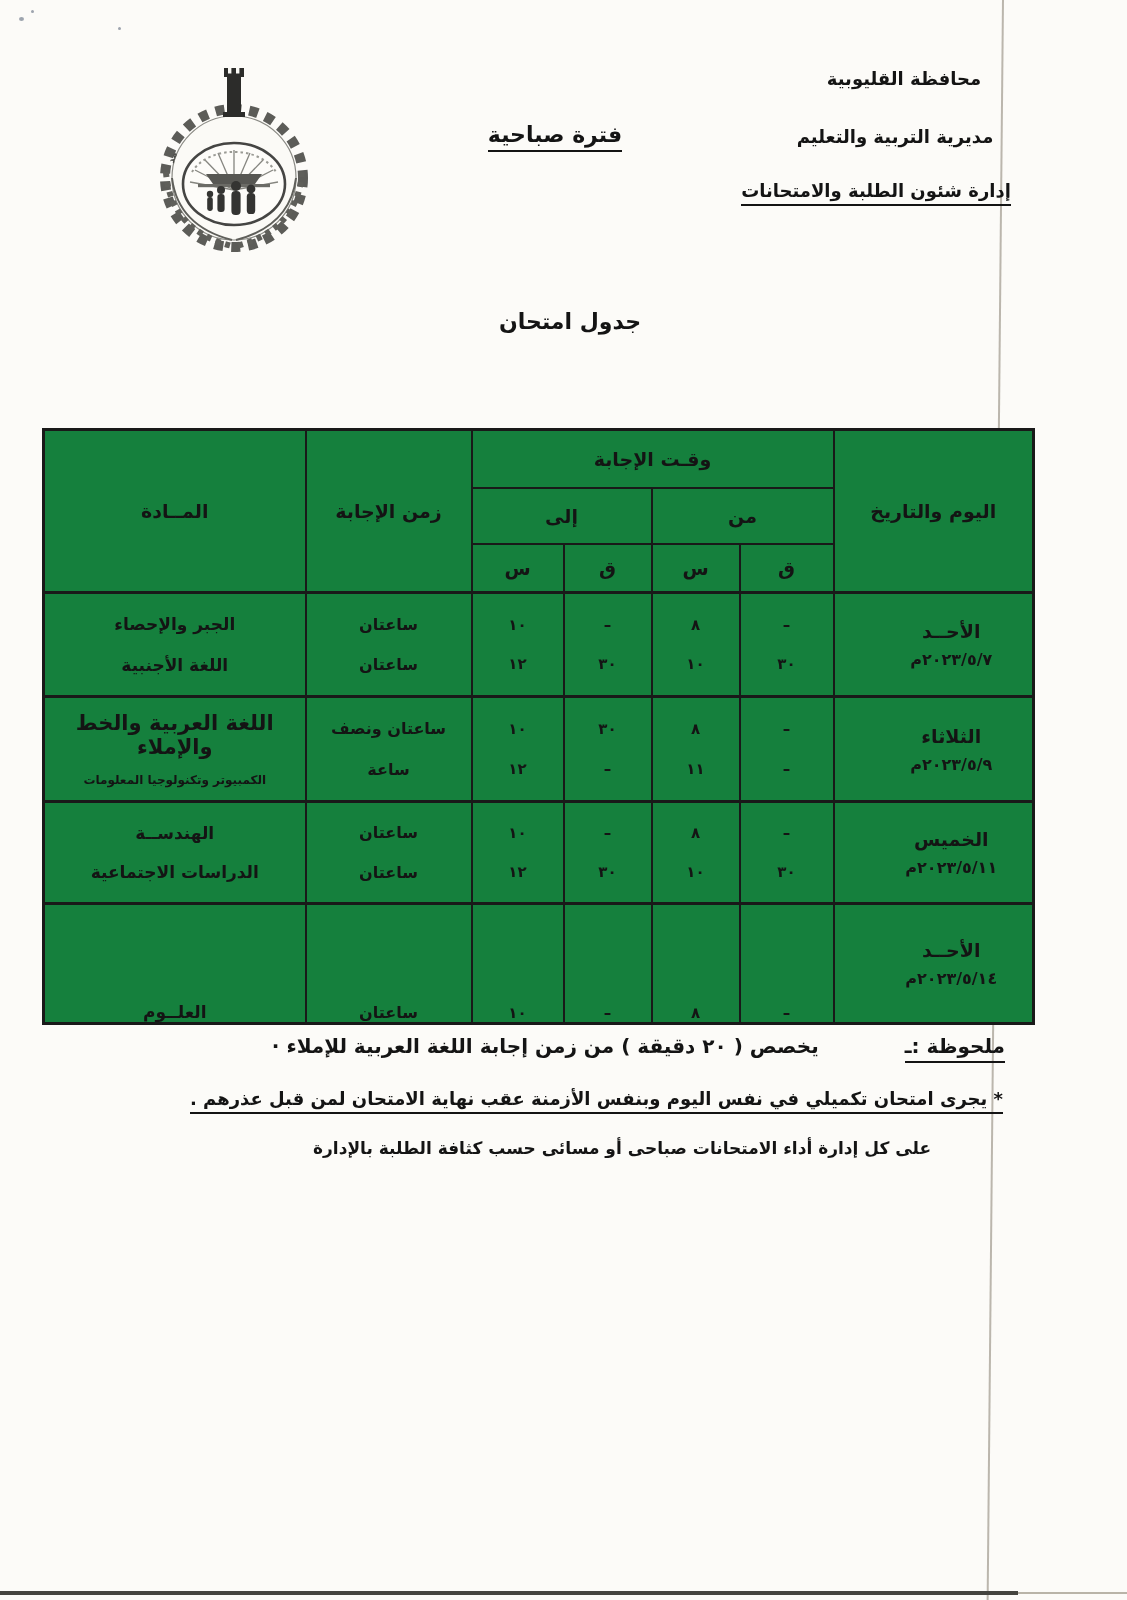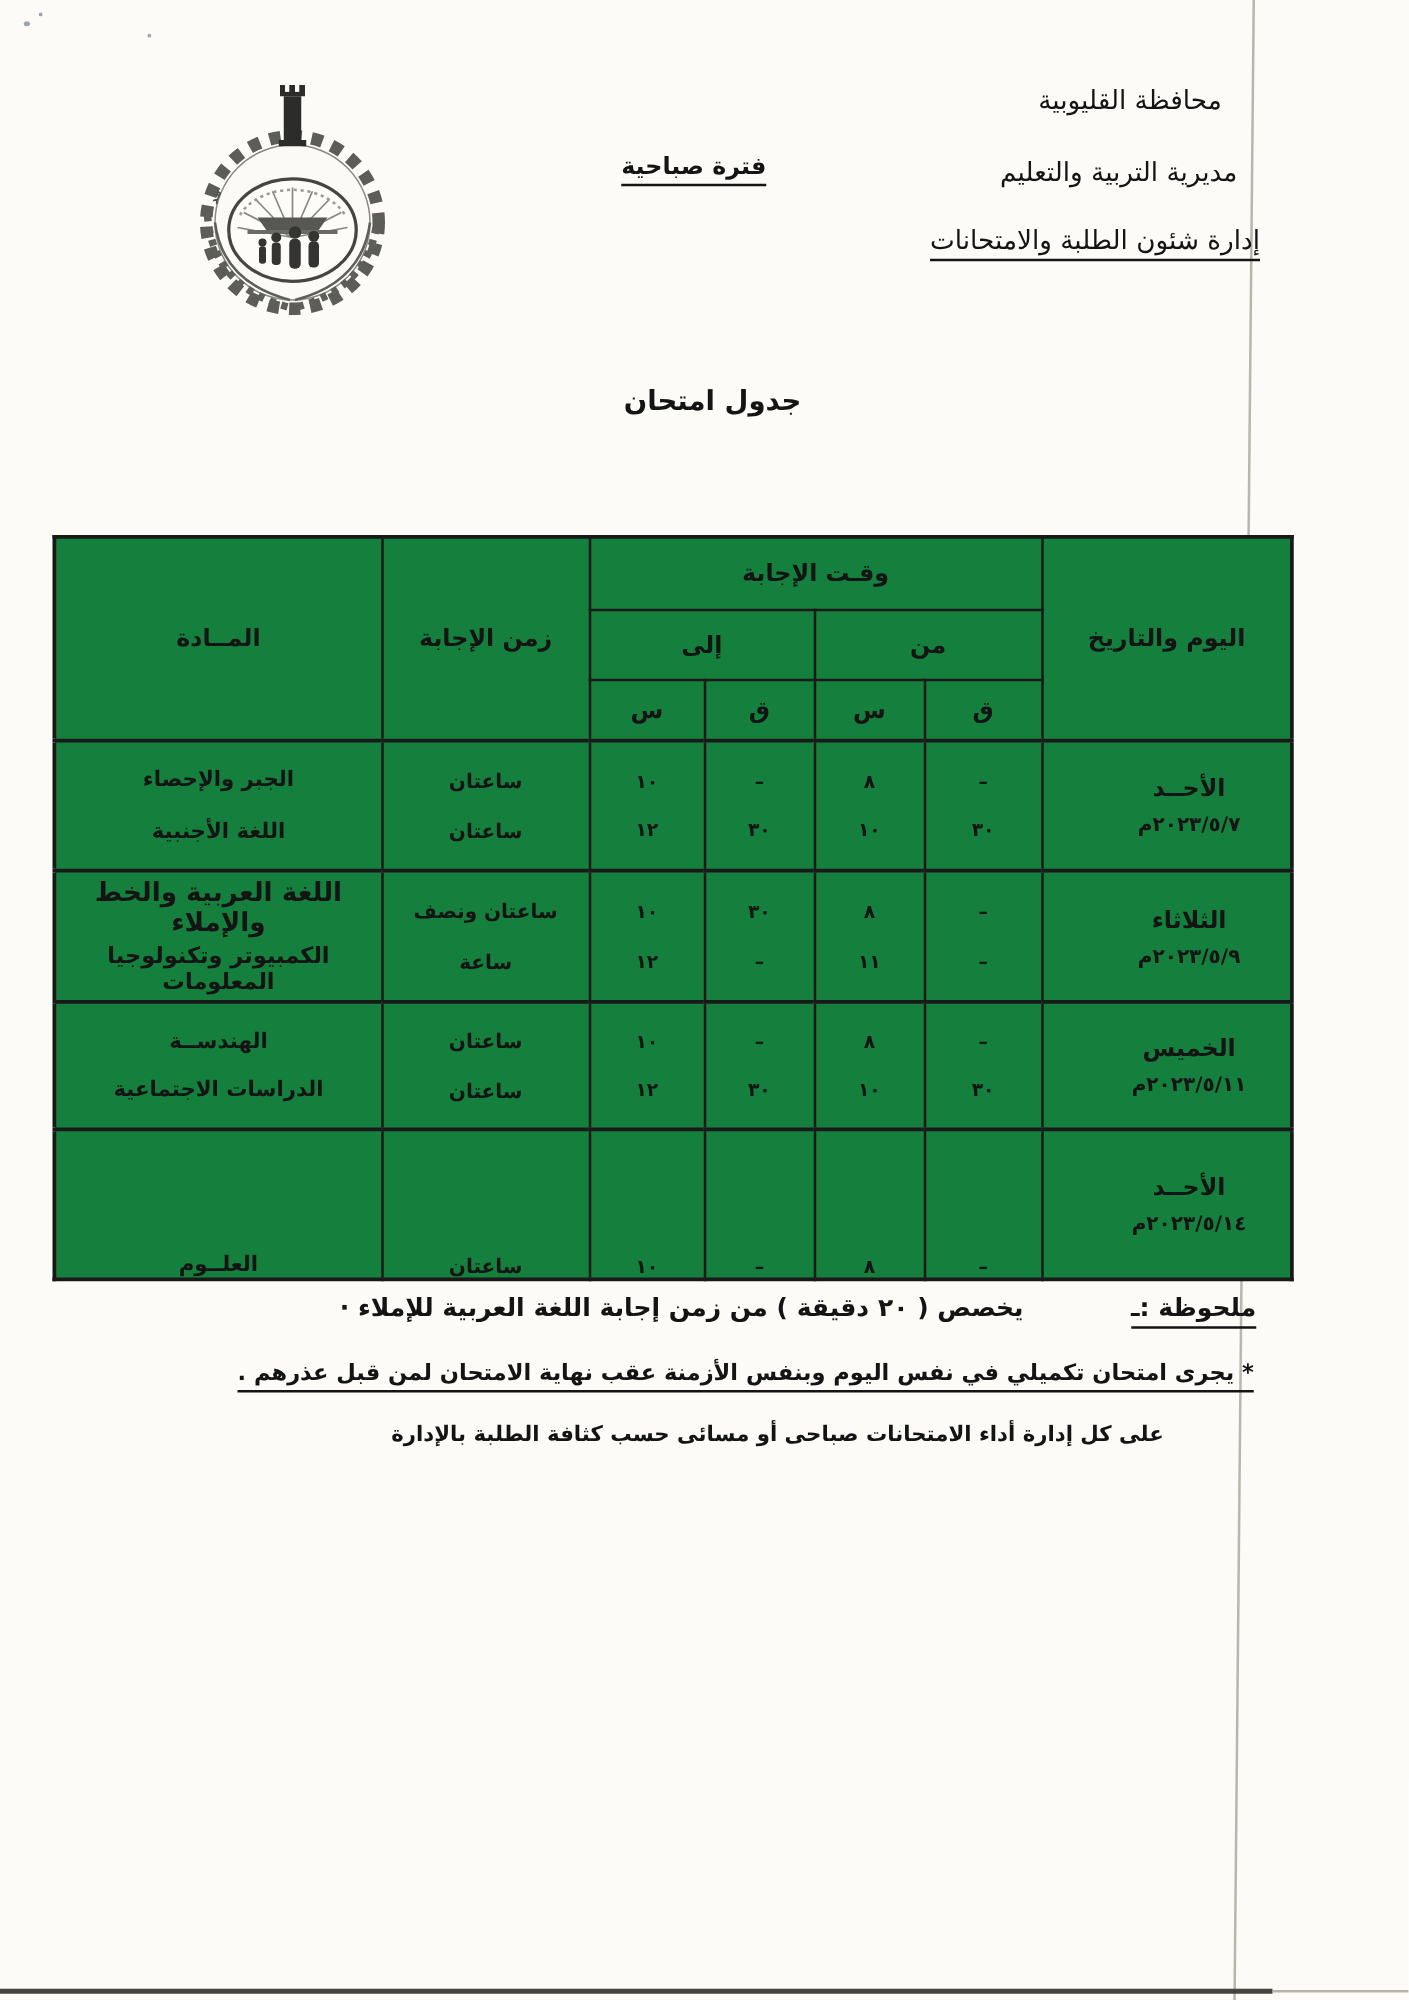--- a/index.html
+++ b/index.html
@@ -9,24 +9,24 @@
     font-family:"DejaVu Sans", sans-serif; color:#141414;
   }
   
   .scan-vline{position:absolute; left:1002px; top:0; width:2px; height:1600px;
     background:#aaa59a; transform:rotate(0.55deg); transform-origin:top center; opacity:.8;}
   .scan-bottom{position:absolute; left:0; top:1591px; width:1018px; height:4px; background:#45443f;}
   .scan-bottom-ext{position:absolute; left:1018px; top:1592px; width:109px; height:2px; background:#b9b4a8;}
   .speck{position:absolute; border-radius:50%; background:#6a7585; opacity:.65;}
 
   
-  .hdr-line{position:absolute; text-align:center; font-weight:normal; font-size:21px; direction:rtl;}
+  .hdr-line{position:absolute; text-align:center; font-weight:bold; font-size:18px; direction:rtl;}
   .u{border-bottom:2.4px solid #141414; padding-bottom:3px;}
   .shift{position:absolute; left:482px; top:122px; width:146px; text-align:center;
-    font-weight:bold; font-size:19px; direction:rtl;}
+    font-weight:bold; font-size:22px; direction:rtl;}
 
   .logo{position:absolute; left:148px; top:60px;}
 
   
   .title{position:absolute; left:230px; top:302px; width:680px; text-align:center;
     font-weight:bold; direction:rtl; line-height:1.82;}
   .t1{font-size:22px;} .t2{font-size:21px;} .t3{font-size:20px; letter-spacing:1px;}
 
   
   table.sched{position:absolute; left:42px; top:428px; width:990px;
@@ -36,21 +36,21 @@
   table.sched{border:3px solid #191919;}
   td.hc{font-size:19px; background:#e7e6e1;}
   tr.hr1 td{height:56px;} tr.hr2 td{height:54px;} tr.hr3 td{height:46px;}
   tr.grp > td{border-top-width:3.2px;}
   tr.g1 td{height:101px;} tr.g2 td{height:102px;} tr.g3 td{height:99px;} tr.g4 td{height:117px;}
   .stack{display:flex; flex-direction:column; justify-content:space-evenly; align-items:center; height:100%;}
   .stack.single{justify-content:flex-end;}
   .day{font-size:19px;} .date{font-size:16px; letter-spacing:.5px;}
   .daystack{gap:8px; justify-content:center;margin-left:36px;}
   .num > div{font-size:15px;} .dur > div{font-size:16px;}
-  .subj > div{font-size:17px;} .subj > div.small{font-size:18px;}
+  .subj > div{font-size:17px;} .subj > div.small{font-size:12px;}
 
   
   .note-row{position:absolute; right:122px; top:1034px; direction:rtl;
     display:flex; align-items:flex-start; gap:86px; font-weight:bold; font-size:20px;}
   .note2{position:absolute; right:124px; top:1088px; direction:rtl;
     font-weight:bold; font-size:18px;}
   .note3{position:absolute; right:196px; top:1138px; direction:rtl;
     font-weight:bold; font-size:17px;}
 </style>
 </head>

